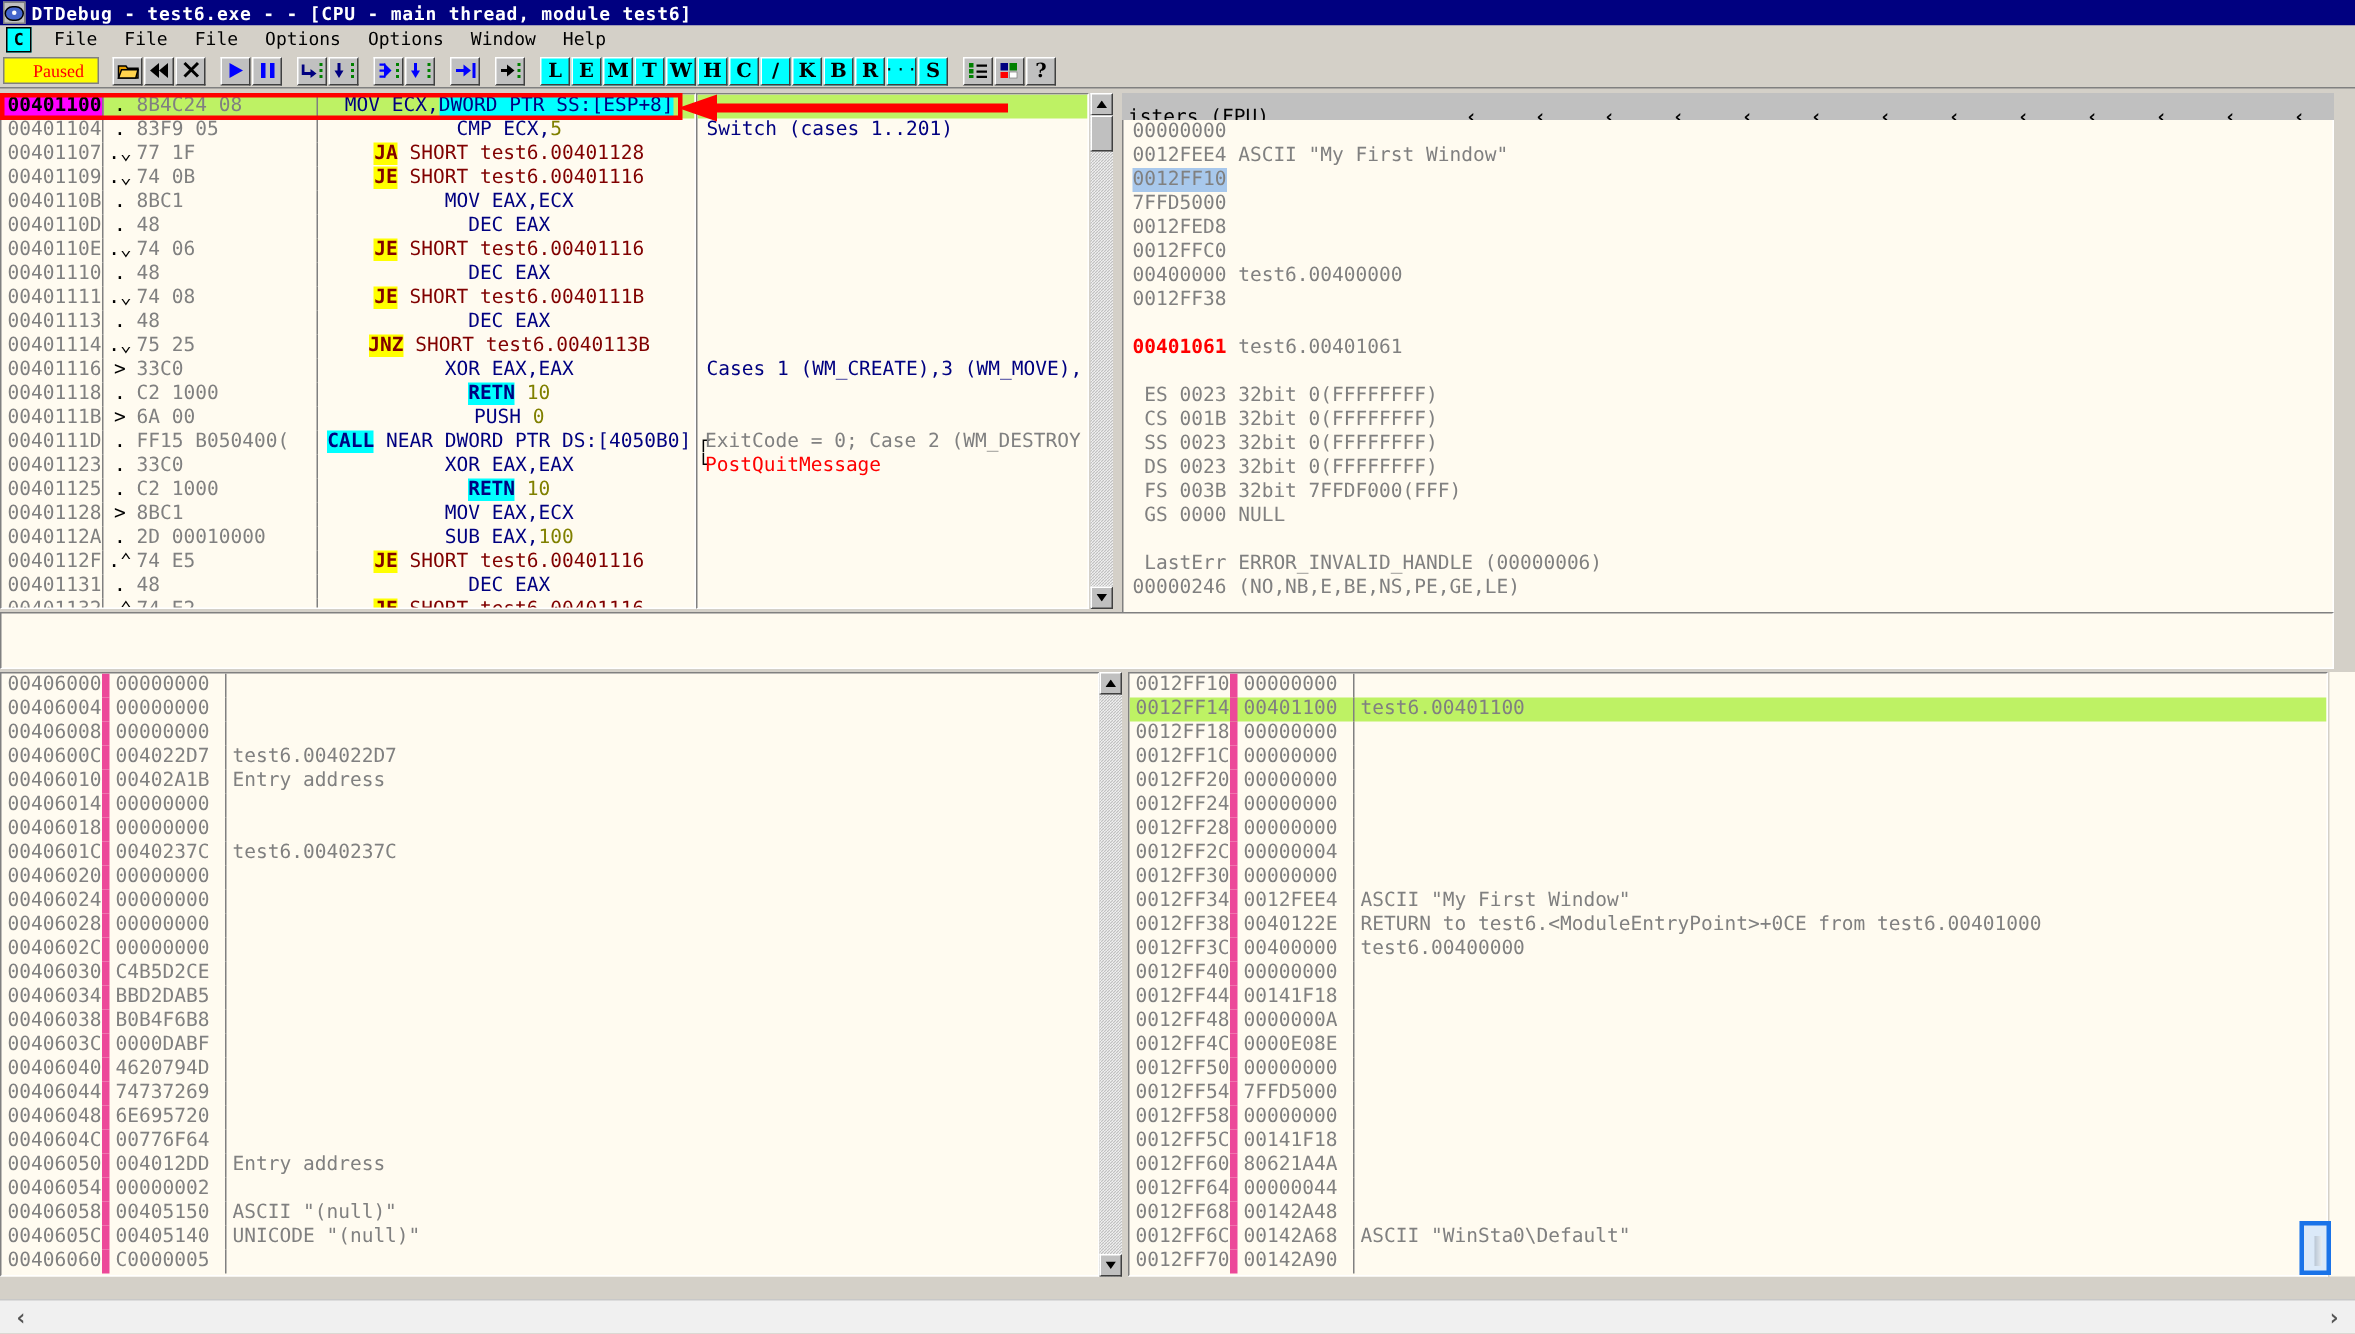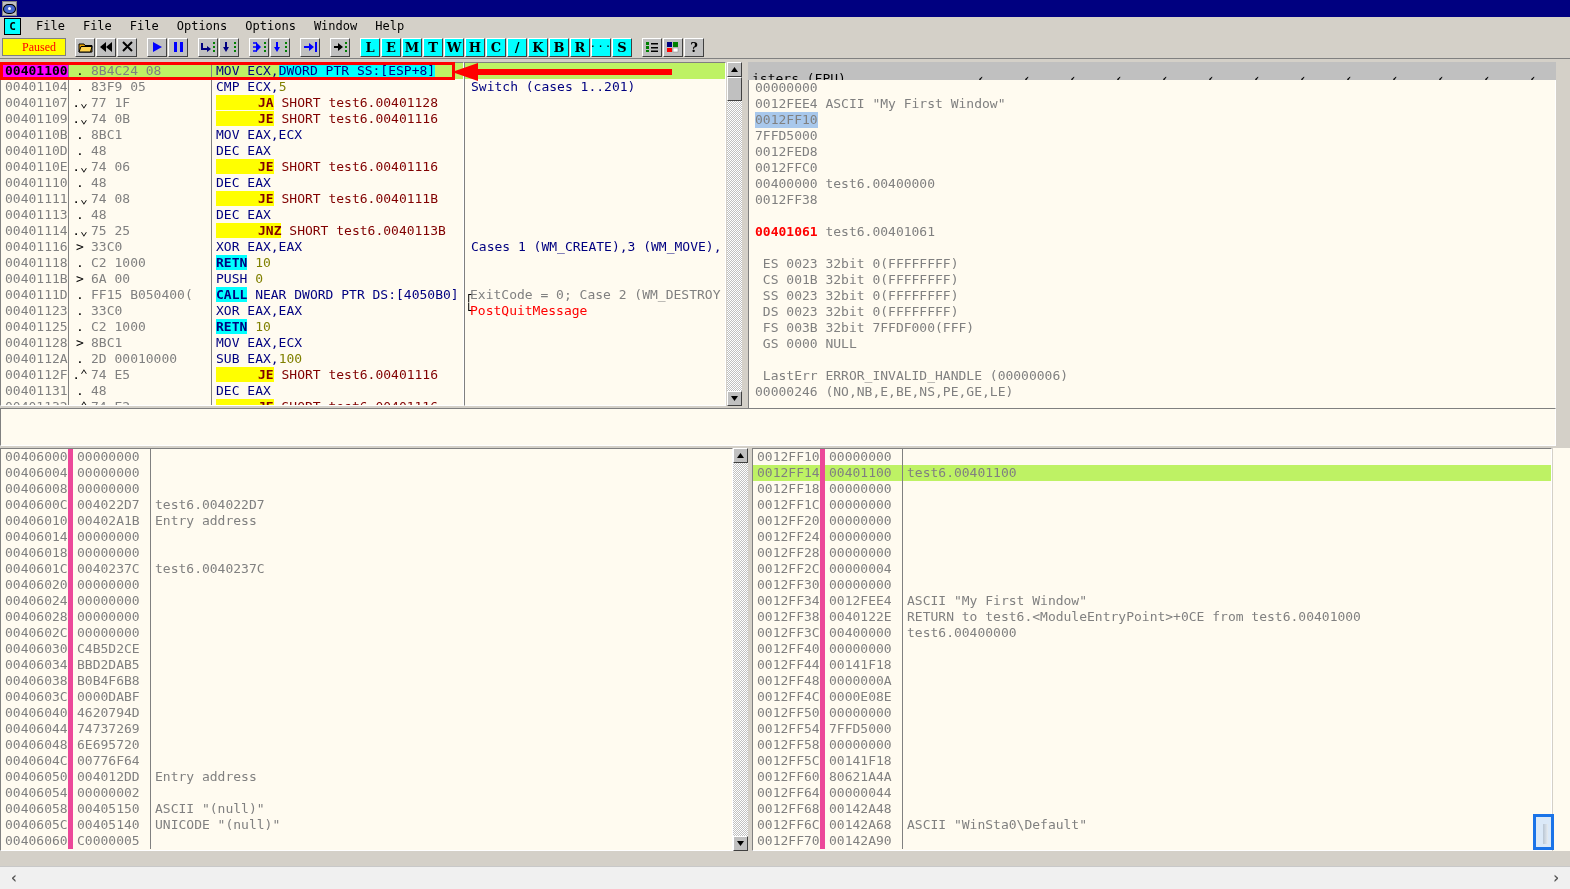--- a/index.html
+++ b/index.html
@@ -87,30 +87,30 @@
   .row{height:16px;display:flex;white-space:pre;}
   .addr{color:#808080;}
   .addr.cur{color:#000000;background:#ff00ff;font-weight:bold;}
   .hex{color:#808080;}
   .mark{color:#000000;}
   .txt-gray{color:#808080;}
   .txt-maroon{color:#800000;}
   .txt-navy{color:#000080;}
   .txt-olive{color:#808000;}
   .txt-red{color:#ff0000;}
-  .kw-yellow{background:#ffff00;color:#800000;font-weight:bold;padding-left:42px;}
+  .kw-yellow{background:#ffff00;color:#800000;font-weight:bold;}
   .kw-cyan{background:#00ffff;color:#000080;font-weight:bold;}
   .sel-blue{background:#bef264;}
   .sel-cyan{background:#00ffff;color:#000080;}
 
   
   .c-addr{width:68px;flex:0 0 68px;border-right:1px solid #808080;padding-left:4px;box-sizing:border-box;}
   .c-mark{width:22px;flex:0 0 22px;text-align:center;box-sizing:border-box;}
   .c-hex{width:120px;flex:0 0 120px;box-sizing:border-box;}
-  .c-cmd{flex:1 1 auto;border-left:1px solid #808080;padding-left:4px;box-sizing:border-box;}
+  .c-cmd{flex:1 1 auto;border-left:1px solid #808080;padding-left:4px;box-sizing:border-box;text-align:center;}
 
   
   .d-addr{width:72px;flex:0 0 72px;border-right:5px solid #ec4899;padding-left:4px;box-sizing:border-box;}
   .d-val{width:78px;flex:0 0 78px;border-right:1px solid #808080;padding-left:4px;box-sizing:border-box;}
   .d-com{flex:1 1 auto;padding-left:4px;box-sizing:border-box;}
 
   
   .vsb{
     position:absolute;width:15px;background:#d4d0c8;
     background-image:
@@ -185,20 +185,21 @@
 </style>
 </head>
 <body>
 
 <div class="app">
 
   <div class="titlebar">
     <div class="sysicon">
         <div class="eye"></div>
       </div>
+    <span>DTDebug - test6.exe - - [CPU - main thread, module test6]</span>
   </div>
 
   <div class="menubar">
     <div class="menuicon">C</div>
     <div class="menuitem">File</div>
     <div class="menuitem">File</div>
     <div class="menuitem">File</div>
     <div class="menuitem">Options</div>
     <div class="menuitem">Options</div>
     <div class="menuitem">Window</div>

